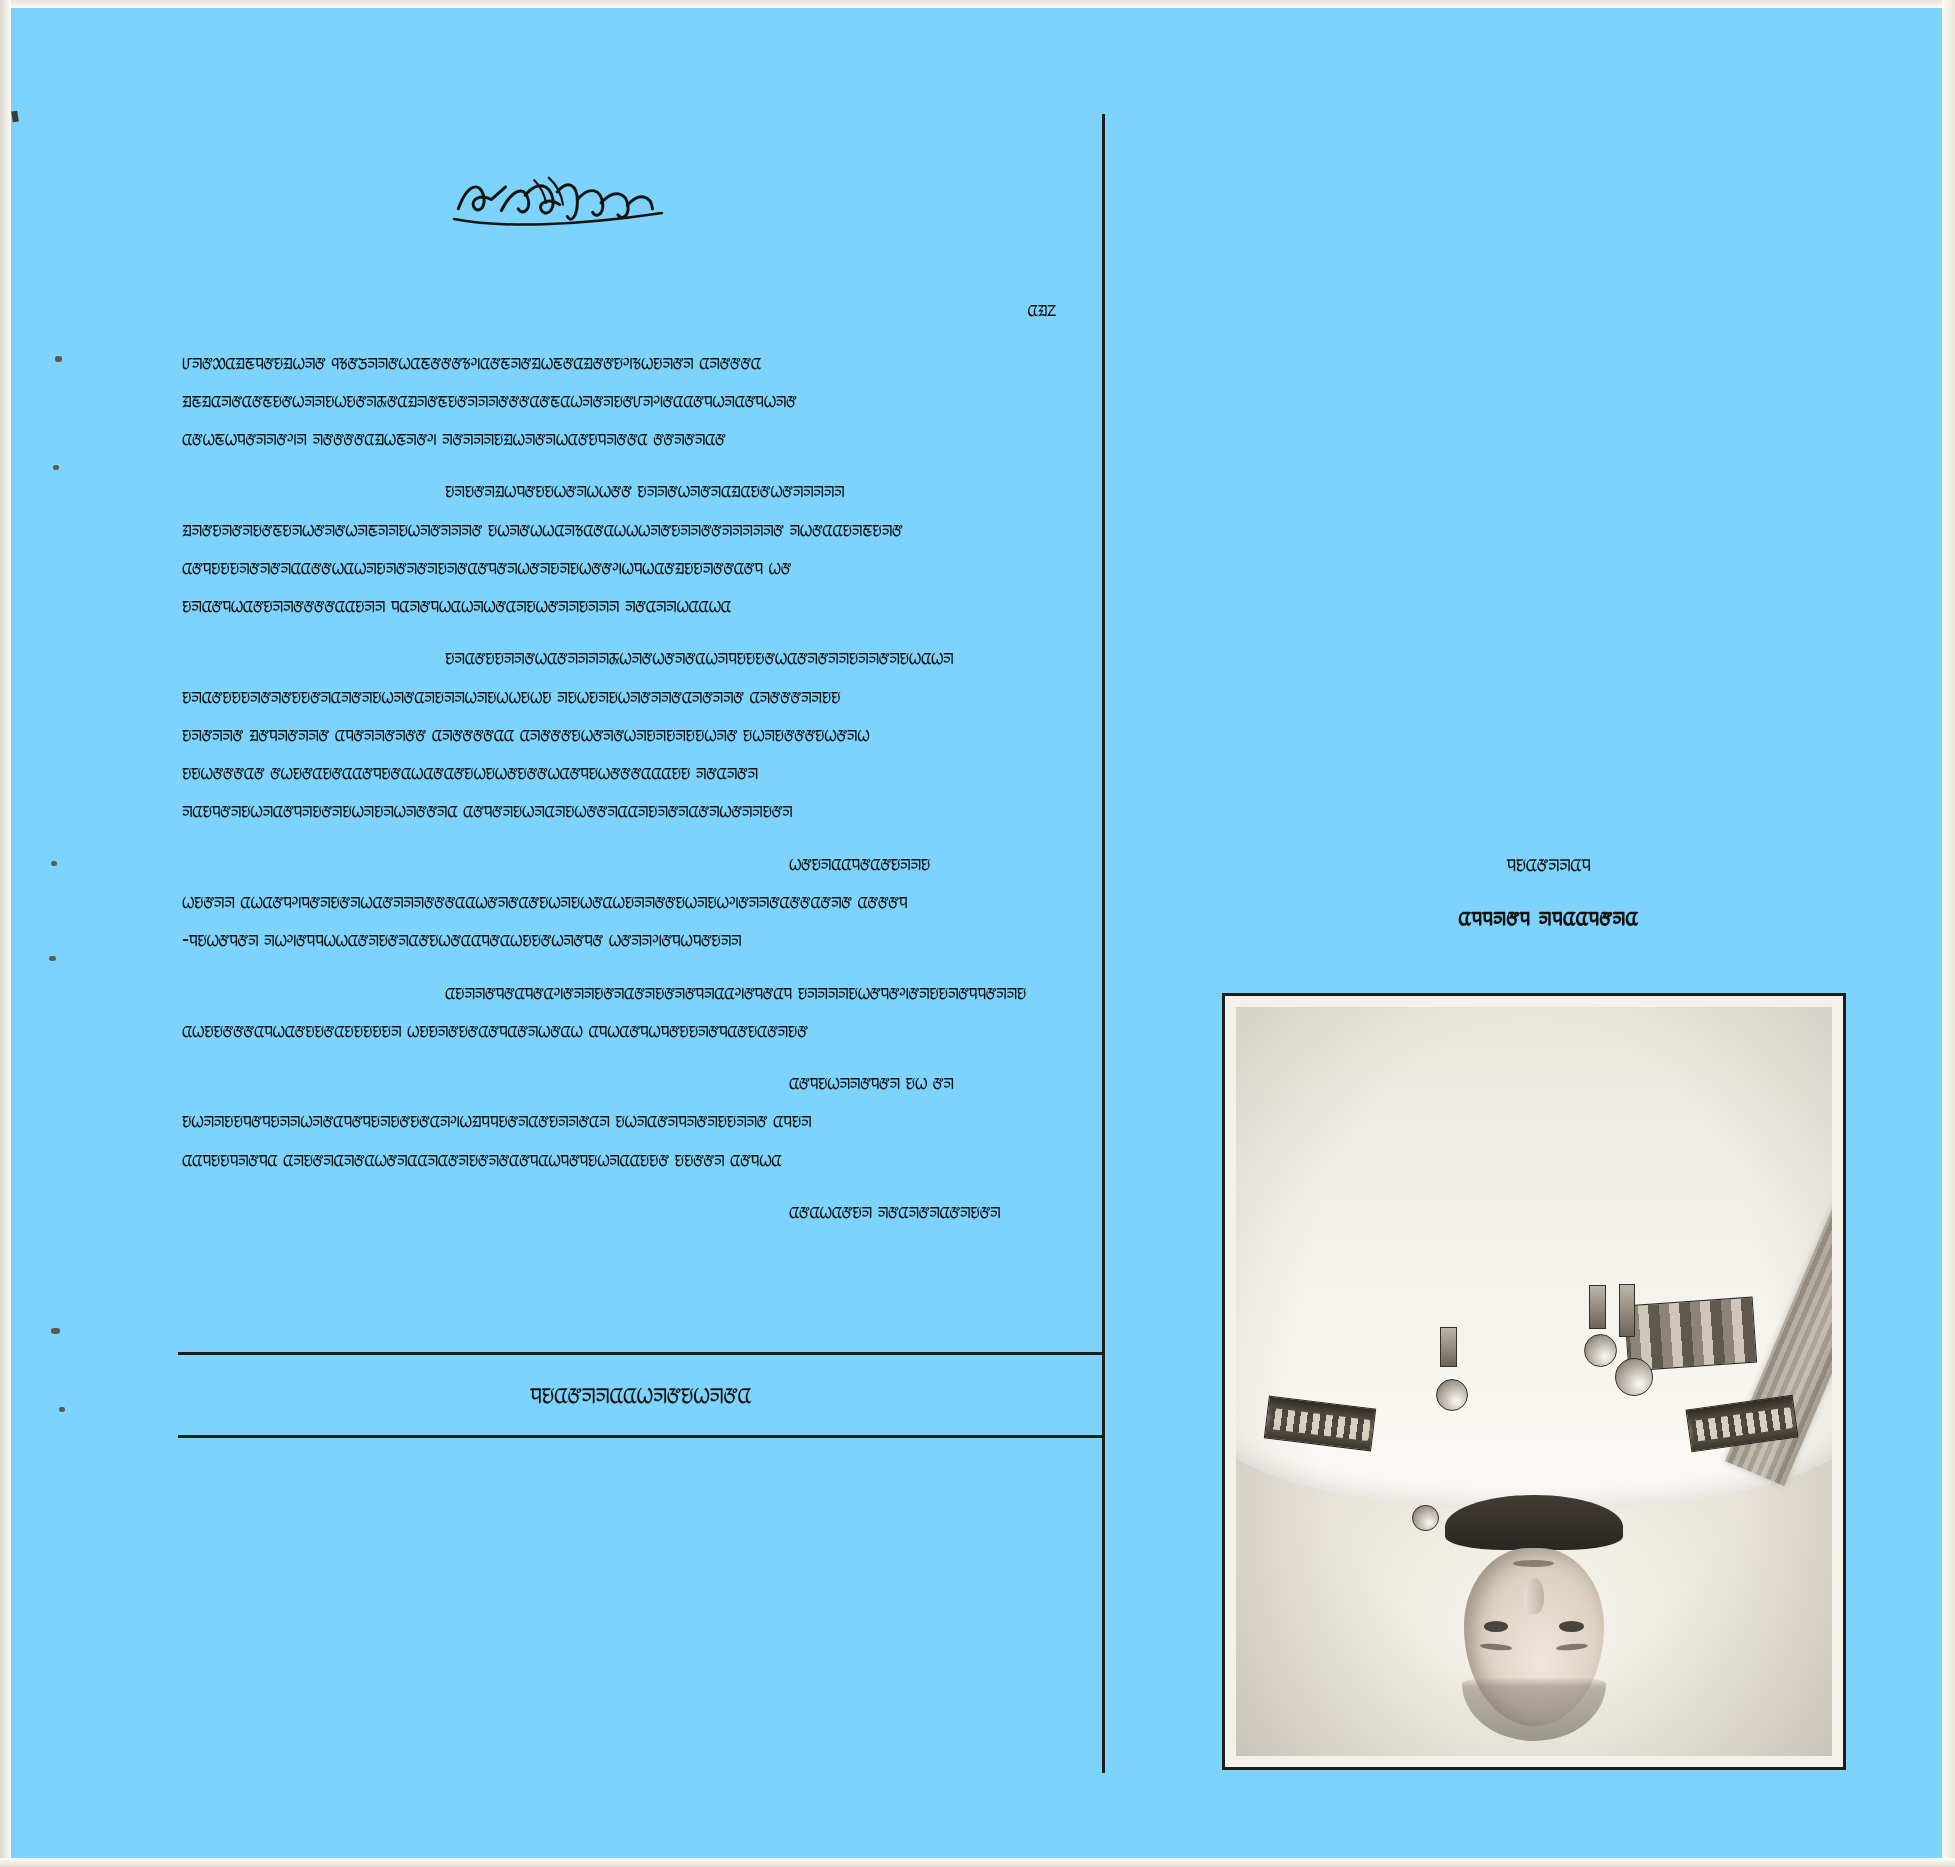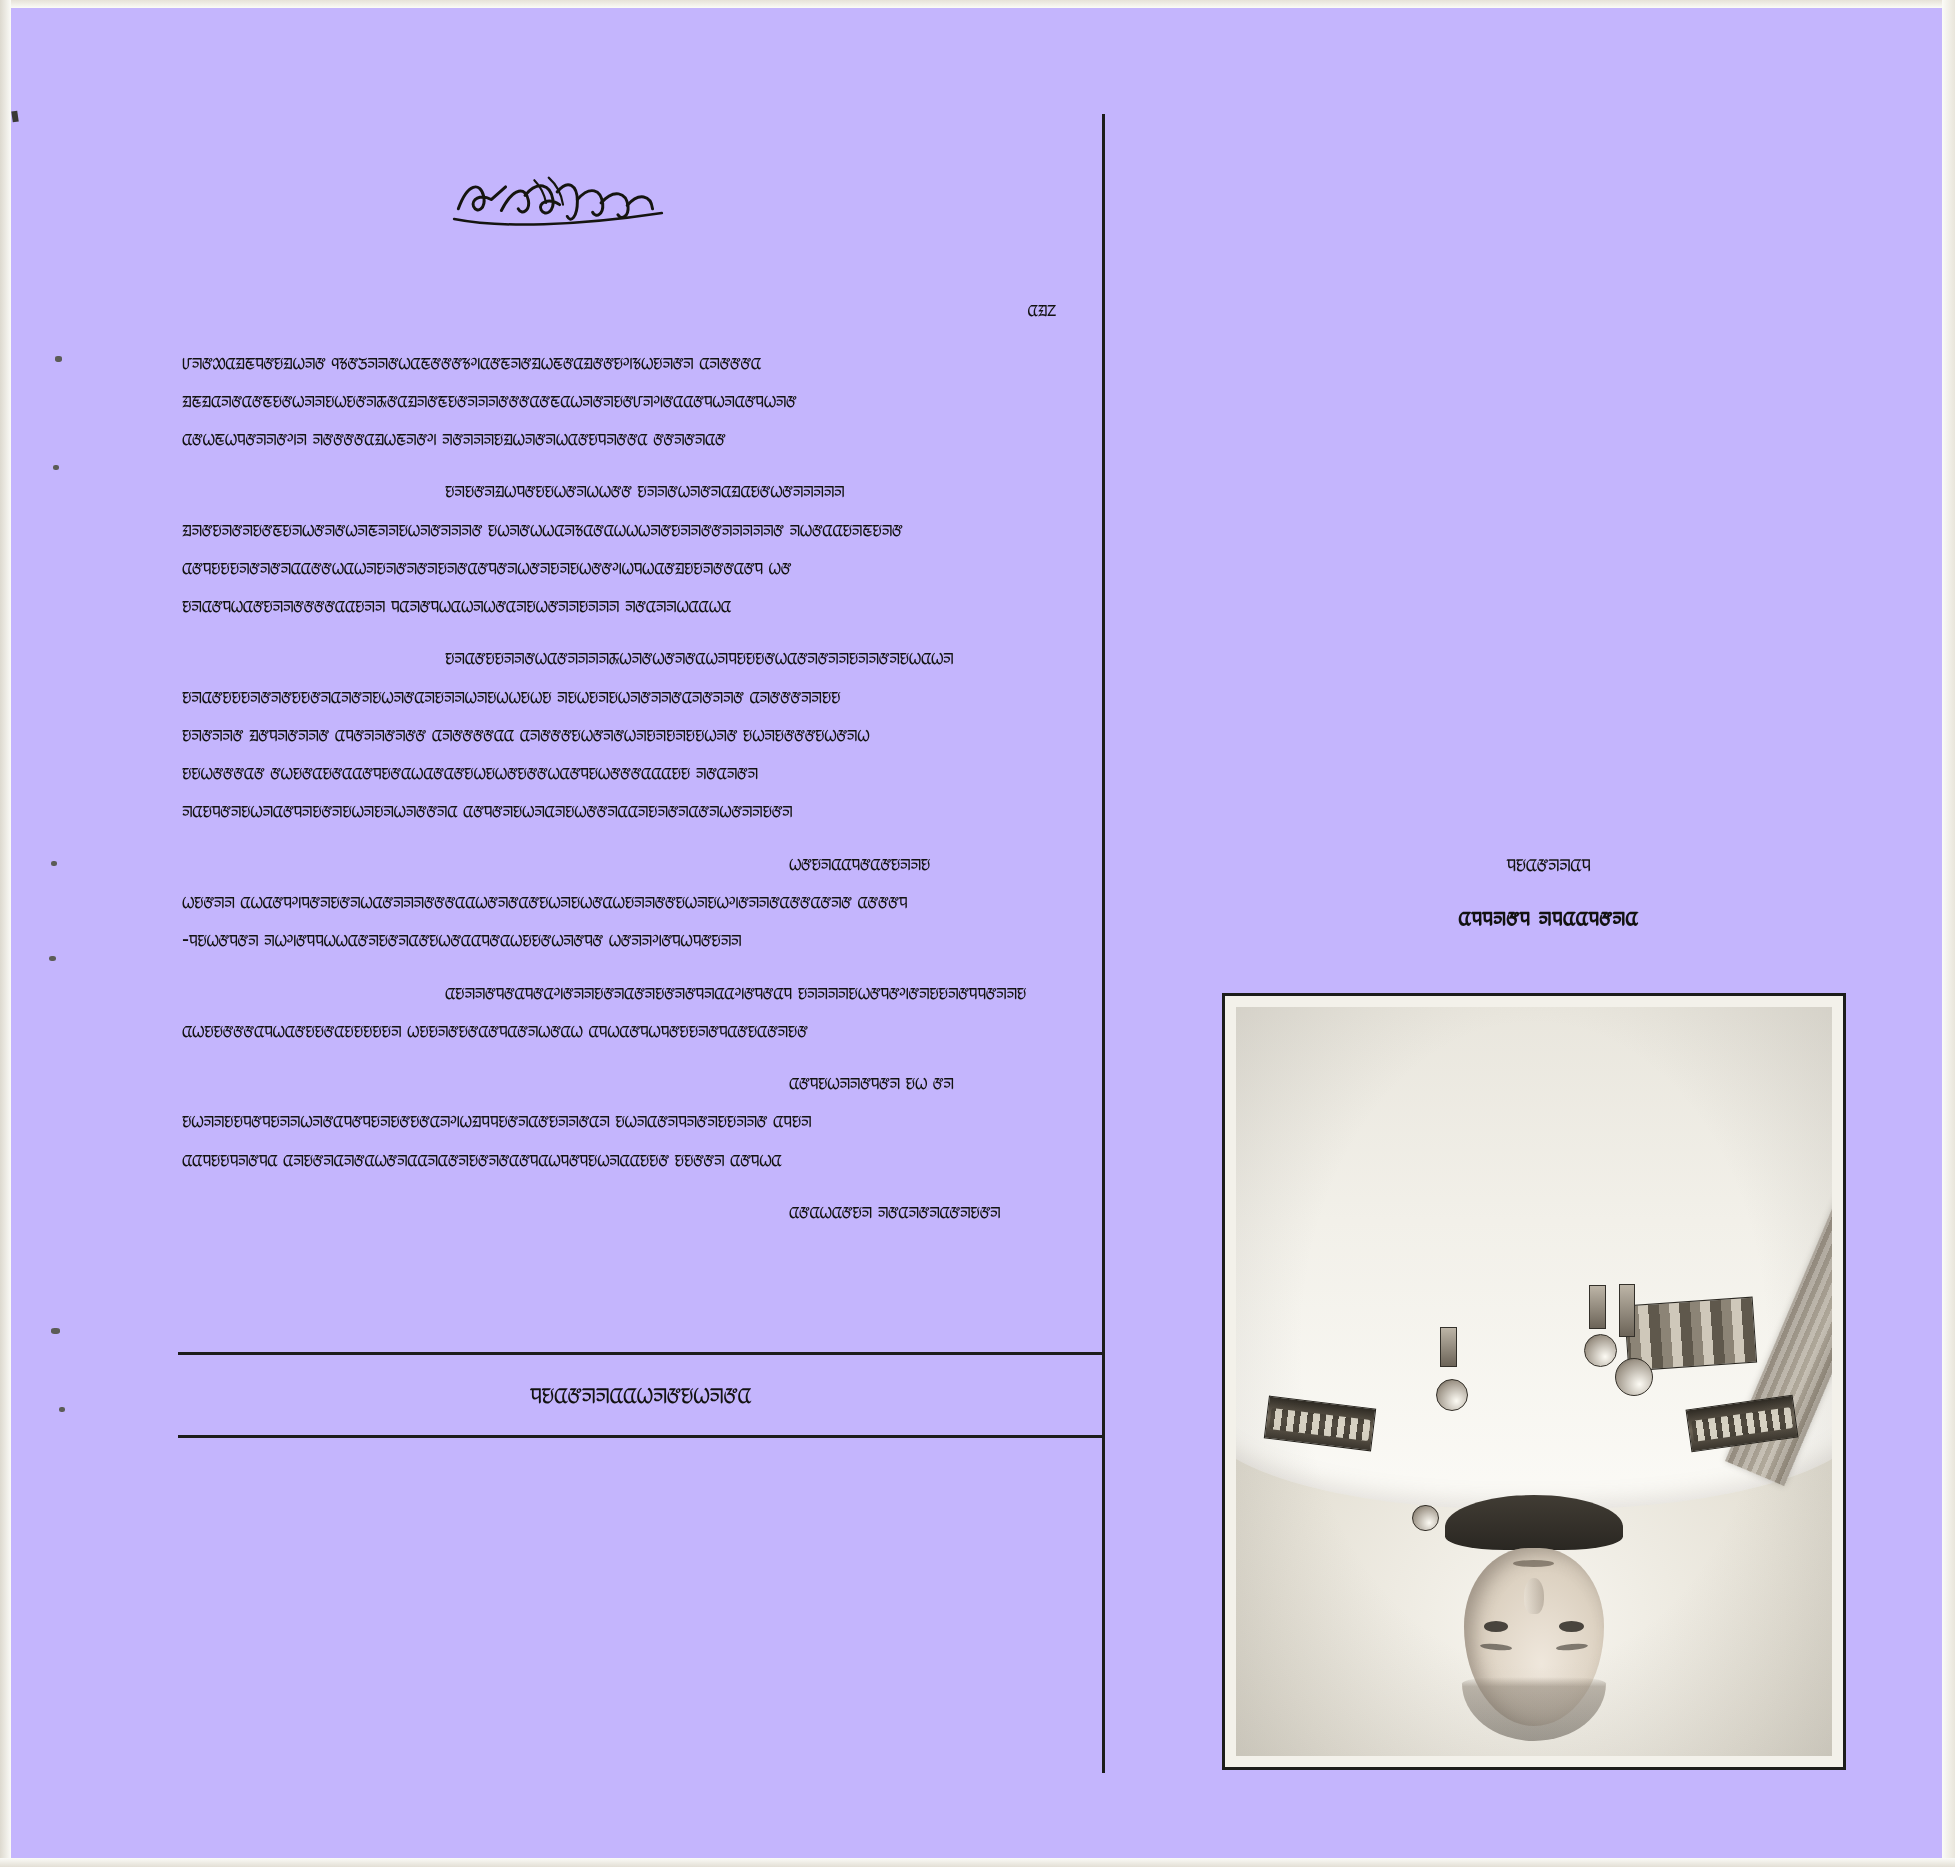--- a/index.html
+++ b/index.html
@@ -14,21 +14,21 @@
     font-family: "DejaVu Sans", sans-serif;
     overflow: hidden;
   }
 
   
   #page {
     position: absolute;
     left: 0; top: 0;
     width: 1955px;
     height: 1867px;
-    background: #c4b5fd;
+    background: #7dd3fc;
   }
 
   
   .scan-edge-left {
     position: absolute;
     left: 0; top: 0;
     width: 11px; height: 1867px;
     background: linear-gradient(to right, #ddd9cf, #fbfbf7);
   }
   .scan-edge-top {

